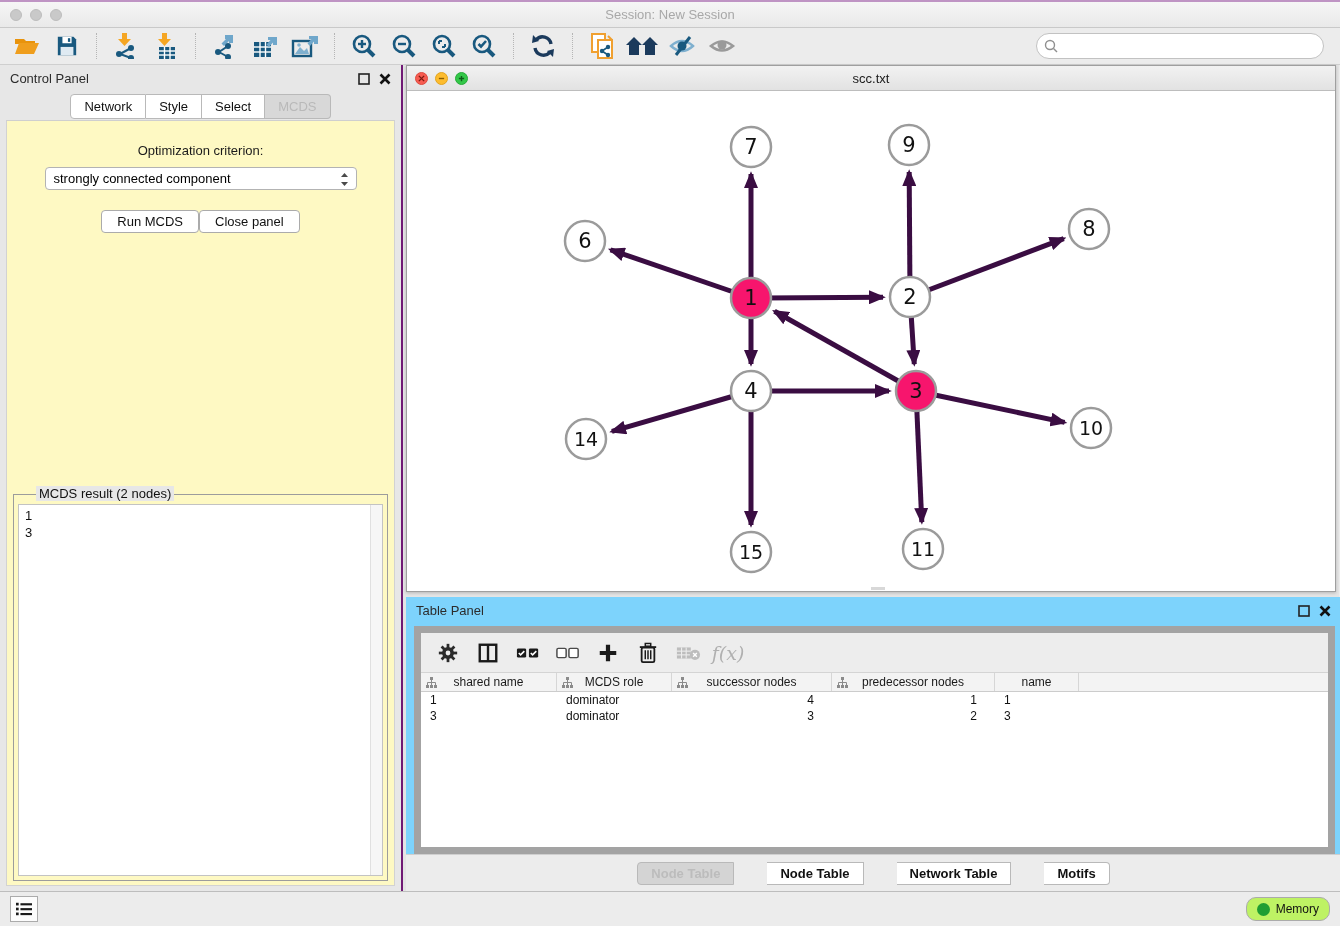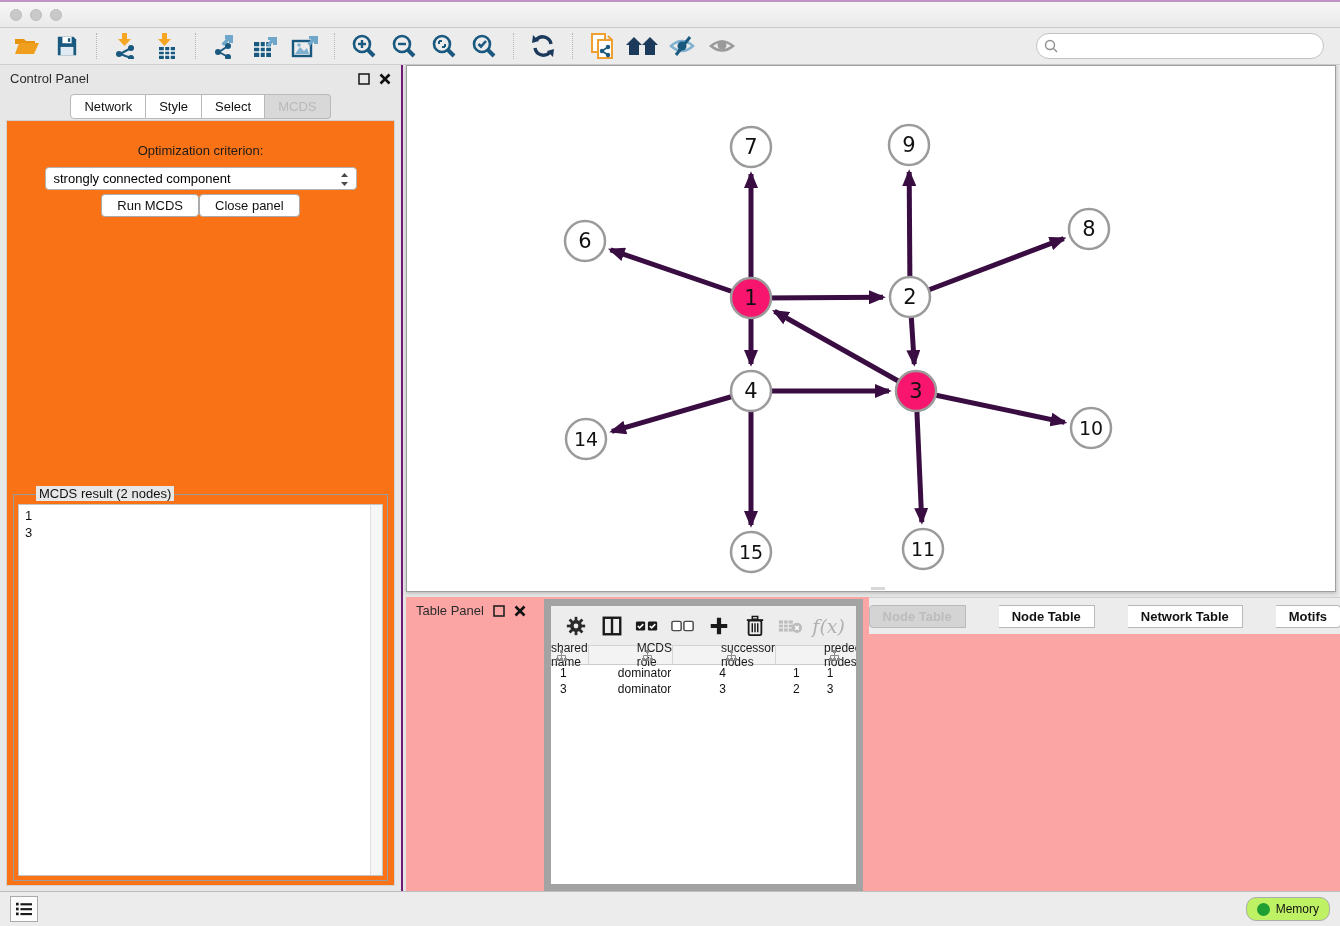--- a/index.html
+++ b/index.html
@@ -26,50 +26,50 @@
   
   .cpanel { width:403px; background:#e7e7e7; border-right:2px solid #701a75; position:relative; }
   .phead { height:27px; display:flex; align-items:center; padding:0 10px; }
   .phead .ptitle { font-size:13px; color:#2c2c2c; flex:1; }
   .picon { margin-left:9px; display:flex; align-items:center; }
   .ctabs { display:flex; justify-content:center; margin-top:2px; }
   .ctab { font-size:13px; padding:4px 13px; background:#fff; border:1px solid #b9b9b9; border-left:none; color:#111; }
   .ctab:first-child { border-left:1px solid #b9b9b9; border-radius:4px 0 0 4px; }
   .ctab:last-child { border-radius:0 4px 4px 0; }
   .ctab.sel { background:#d8d8d8; color:#b9b9b9; }
-  .cbody { position:absolute; top:55px; left:6px; right:6px; bottom:5px; border:1px solid #d2d2d2; border-top:1px solid #cfcfcf; background:#f97316; }
+  .cbody { position:absolute; top:55px; left:6px; right:6px; bottom:5px; border:1px solid #d2d2d2; border-top:1px solid #cfcfcf; background:#fef9c3; }
   .optlabel { text-align:center; font-size:13px; color:#1b1b1b; margin-top:22px; }
   .selectbox { margin:9px auto 0; width:312px; height:23px; background:#fff; border:1px solid #b3b3b3; border-radius:4px; display:flex; align-items:center; padding:0 8px; font-size:13px; position:relative; }
   .selectbox .chev { position:absolute; right:6px; top:3px; }
-  .btnrow { display:flex; justify-content:center; gap:0; margin-top:4px;align-items:center; }
+  .btnrow { display:flex; justify-content:center; gap:0; margin-top:20px;align-items:center; }
   .mbtn { background:#fff; border:1px solid #ababab; border-radius:4px; font-size:13px; padding:3px 15px; color:#111; }
   .resultgroup { position:absolute; left:6px; right:6px; top:373px; bottom:4px; border:1px solid #9c9c9c; }
   .legend { position:absolute; top:-9px; left:6px; background:#e7e7e7; padding:0 3px; font-size:13px; color:#111;margin-left:16px; }
   .resulttext { position:absolute; left:4px; right:4px; top:9px; bottom:4px; background:#fff; border:1px solid #c3c3c3; font-size:13px; line-height:17px; padding:2px 6px; white-space:pre; color:#111; overflow:hidden; }
   .vtrack { position:absolute; right:5px; top:10px; bottom:5px; width:12px; background:#f6f6f6; border-left:1px solid #e0e0e0; }
 
   
   .rarea { width:936px; display:flex; flex-direction:column; background:#e4e4e4; padding-left:3px; }
   .netwin { height:527px; width:930px; border:1px solid #9f9f9f; background:#fff; position:relative; box-shadow:0 1px 3px rgba(0,0,0,.2); }
   .nettitle { height:25px; background:linear-gradient(#f2f2f2,#e2e2e2); border-bottom:1px solid #bdbdbd; display:flex; align-items:center; position:relative; }
   .ntl { display:flex; gap:7px; margin-left:8px; }
   .ntl .lt { width:13px; height:13px; border-radius:50%; display:flex; align-items:center; justify-content:center; }
   .nettitle .ntext { position:absolute; left:0; right:0; text-align:center; font-size:13px; color:#1a1a1a; }
   .netcanvas { position:absolute; top:25px; left:0; right:0; bottom:0; background:#fff; }
   .resizedash { position:absolute; bottom:1px; left:50%; width:14px; height:3px; background:#d8d8d8; }
 
   .rgap { height:5px; }
 
   
-  .tpanel { flex:1; width:935px; background:#fca5a5; display:flex; }
+  .tpanel { flex:1; width:935px; background:#7dd3fc; display:flex; flex-direction:column; }
   .tablebox { margin:2px 6px 0 8px; border:7px solid #a3a3a3; background:#fff; flex:1; display:flex; flex-direction:column; overflow:hidden; }
   .ttoolbar { height:40px; background:#ededed; border-bottom:1px solid #d4d4d4; display:flex; align-items:center; padding:0 12px; gap:10px; }
   .tibtn { width:30px; height:28px; display:flex; align-items:center; justify-content:center; }
   .fx { font-family:"DejaVu Serif","Liberation Serif",serif; font-style:italic; font-size:19px; color:#b0b0b0; }
-  .thead { display:flex; height:19px; background:#f3f3f3; border-bottom:1px solid #cccccc;gap:48px; }
+  .thead { display:flex; height:19px; background:#f3f3f3; border-bottom:1px solid #cccccc; }
   .th { position:relative; border-right:1px solid #d6d6d6; font-size:12px; color:#1a1a1a; display:flex; align-items:center; justify-content:center; }
   .th .hicon { position:absolute; left:5px; top:4px; }
   .th.filler { border-right:none; flex:1; }
   .trow { display:flex; height:16px; }
   .td { font-size:12px; color:#111; line-height:16px; }
   .tabsrow { height:37px; border-top:1px solid #cfcfcf; background:#ececec; display:flex; justify-content:center; align-items:center;gap:33px; }
   .ttab { font-size:13px; font-weight:bold; padding:3px 13px; background:#fff; border:1px solid #b9b9b9; border-left:none; color:#111; }
   .ttab:first-child { border-left:1px solid #b9b9b9; border-radius:4px 0 0 4px; }
   .ttab:last-child { border-radius:0 4px 4px 0; }
   .ttab.sel { background:#d4d4d4; color:#bcbcbc; }
@@ -83,20 +83,21 @@
 </style>
 </head>
 <body>
 
 <div class="titlebar">
   <div class="traffic">
     <div class="dot"></div>
     <div class="dot"></div>
     <div class="dot"></div>
   </div>
+  <div class="wtitle">Session: New Session</div>
 </div>
 
 <div class="toolbar">
   <div class="tbtn">
     <svg width="26" height="24" viewBox="0 0 26 24">
         <path fill="#e8930c" d="M1 5h9l2 2h9v3H1z"></path>
         <path fill="#ef9e1d" d="M1 20 L5 9 H25 L20 20 Z"></path>
       </svg>
   </div>
   <div class="tbtn">
@@ -291,20 +292,40 @@
         <div class="resulttext">1
 3</div>
         <div class="vtrack"></div>
       </div>
     </div>
   </div>
 
   <div class="rarea">
 
     <div class="netwin">
+      <div class="nettitle">
+        <div class="ntl">
+          <span class="lt" style="background:#f75c51;border:1px solid #dd4a40;">
+              <svg width="7" height="7" viewBox="0 0 8 8">
+                <path d="M1 1 L7 7 M7 1 L1 7" stroke="#7c1a12" stroke-width="1.6"></path>
+              </svg>
+            </span>
+          <span class="lt" style="background:#fdbc2e;border:1px solid #e2a420;">
+              <svg width="7" height="7" viewBox="0 0 8 8">
+                <line x1="1" y1="4" x2="7" y2="4" stroke="#8a5d00" stroke-width="1.6"></line>
+              </svg>
+            </span>
+          <span class="lt" style="background:#33c748;border:1px solid #26ab39;">
+              <svg width="7" height="7" viewBox="0 0 8 8">
+                <path d="M4 1 V7 M1 4 H7" stroke="#0d5c1a" stroke-width="1.6"></path>
+              </svg>
+            </span>
+        </div>
+        <span class="ntext">scc.txt</span>
+      </div>
       <div class="netcanvas">
         <svg id="graph" width="928" height="500" viewBox="0 0 928 500">
             <defs>
               <marker id="arrow" viewBox="0 0 12 10" refX="10" refY="5" markerWidth="17" markerHeight="14" orient="auto" markerUnits="userSpaceOnUse">
                 <path d="M0 0 L12 5 L0 10 Z" fill="#3a0d42"></path>
               </marker>
             </defs>
             <line x1="344" y1="207" x2="344" y2="83" stroke="#3a0d42" stroke-width="5" marker-end="url(#arrow)"></line>
             <line x1="344" y1="207" x2="203.5364925014716" y2="158.76855465411975" stroke="#3a0d42" stroke-width="5" marker-end="url(#arrow)"></line>
             <line x1="344" y1="207" x2="476.00053398202266" y2="206.1698079623772" stroke="#3a0d42" stroke-width="5" marker-end="url(#arrow)"></line>

